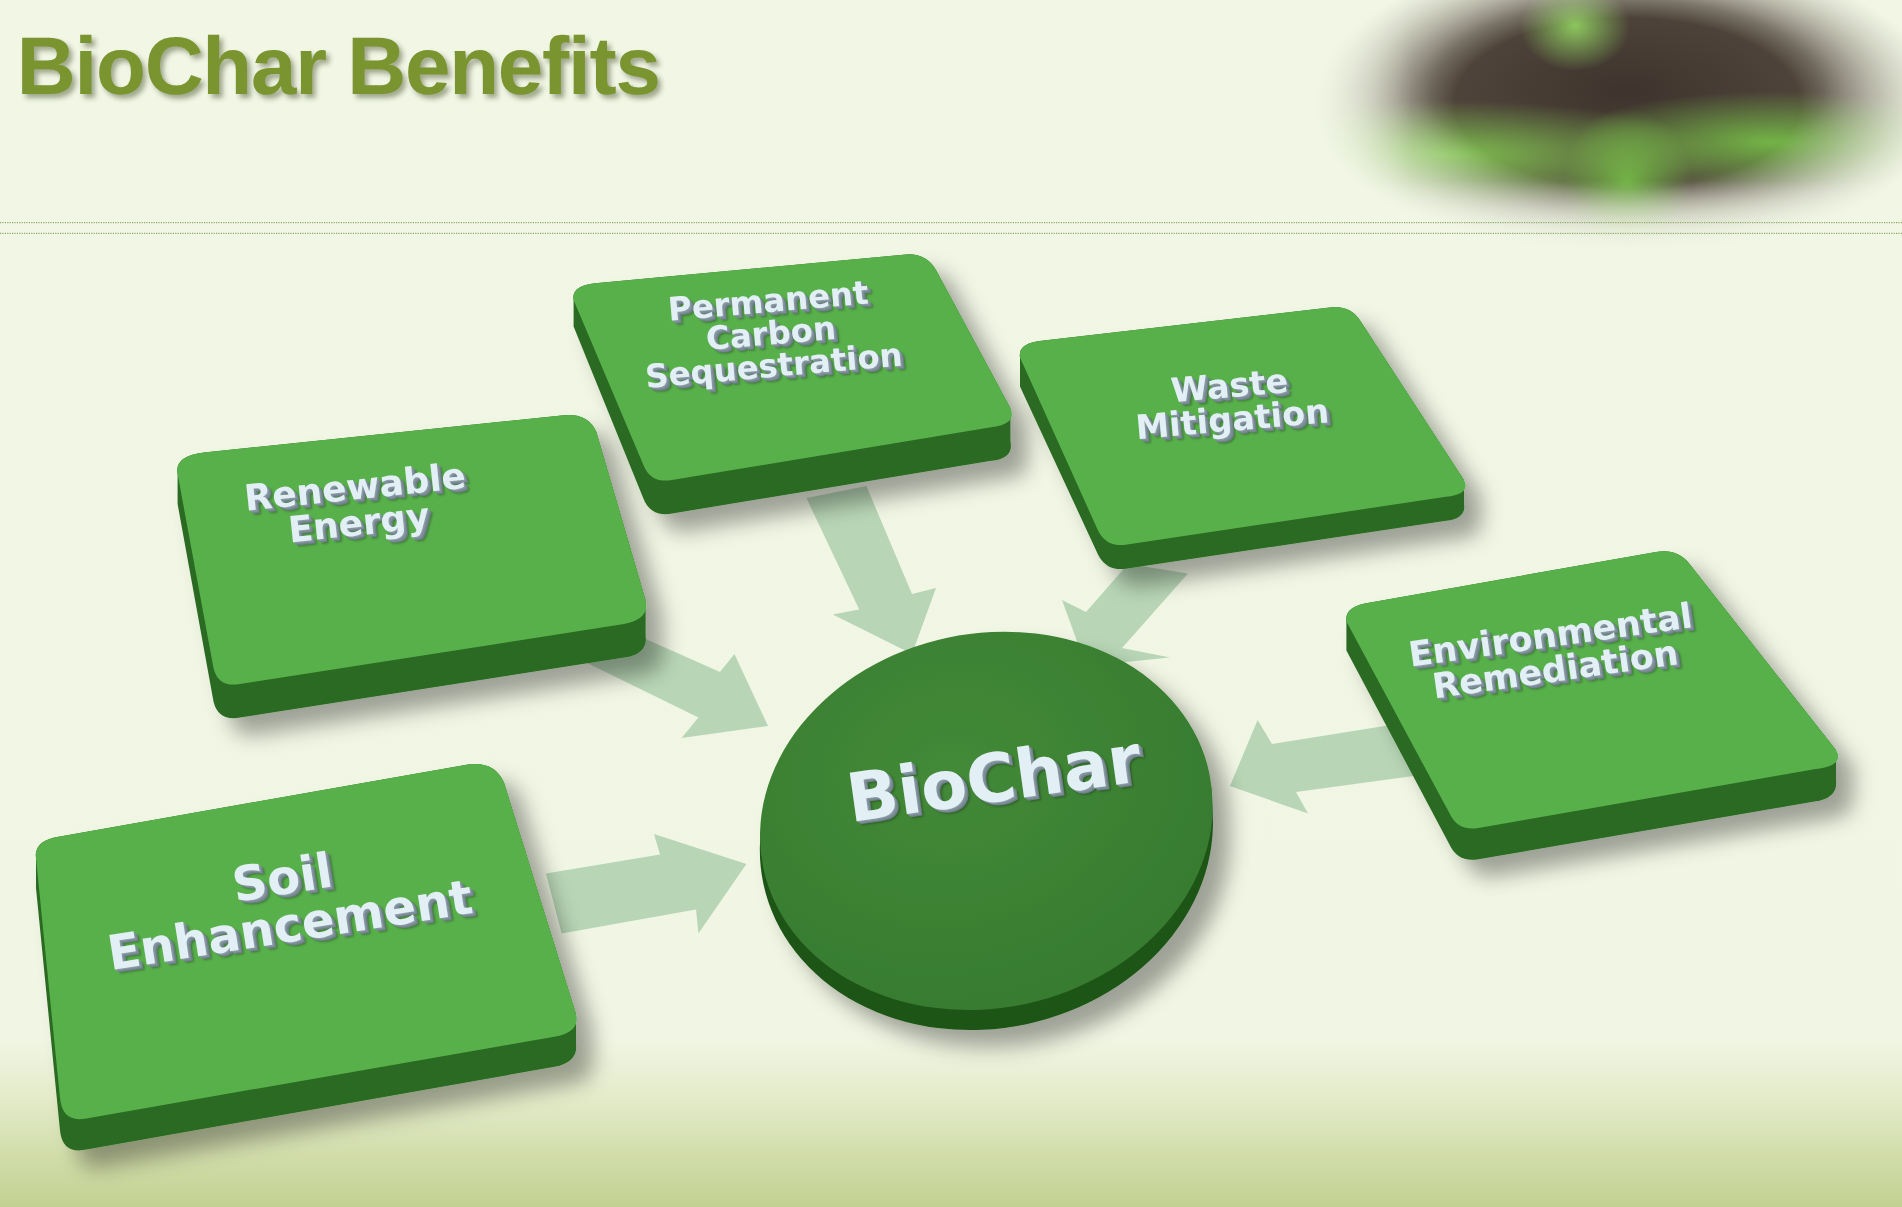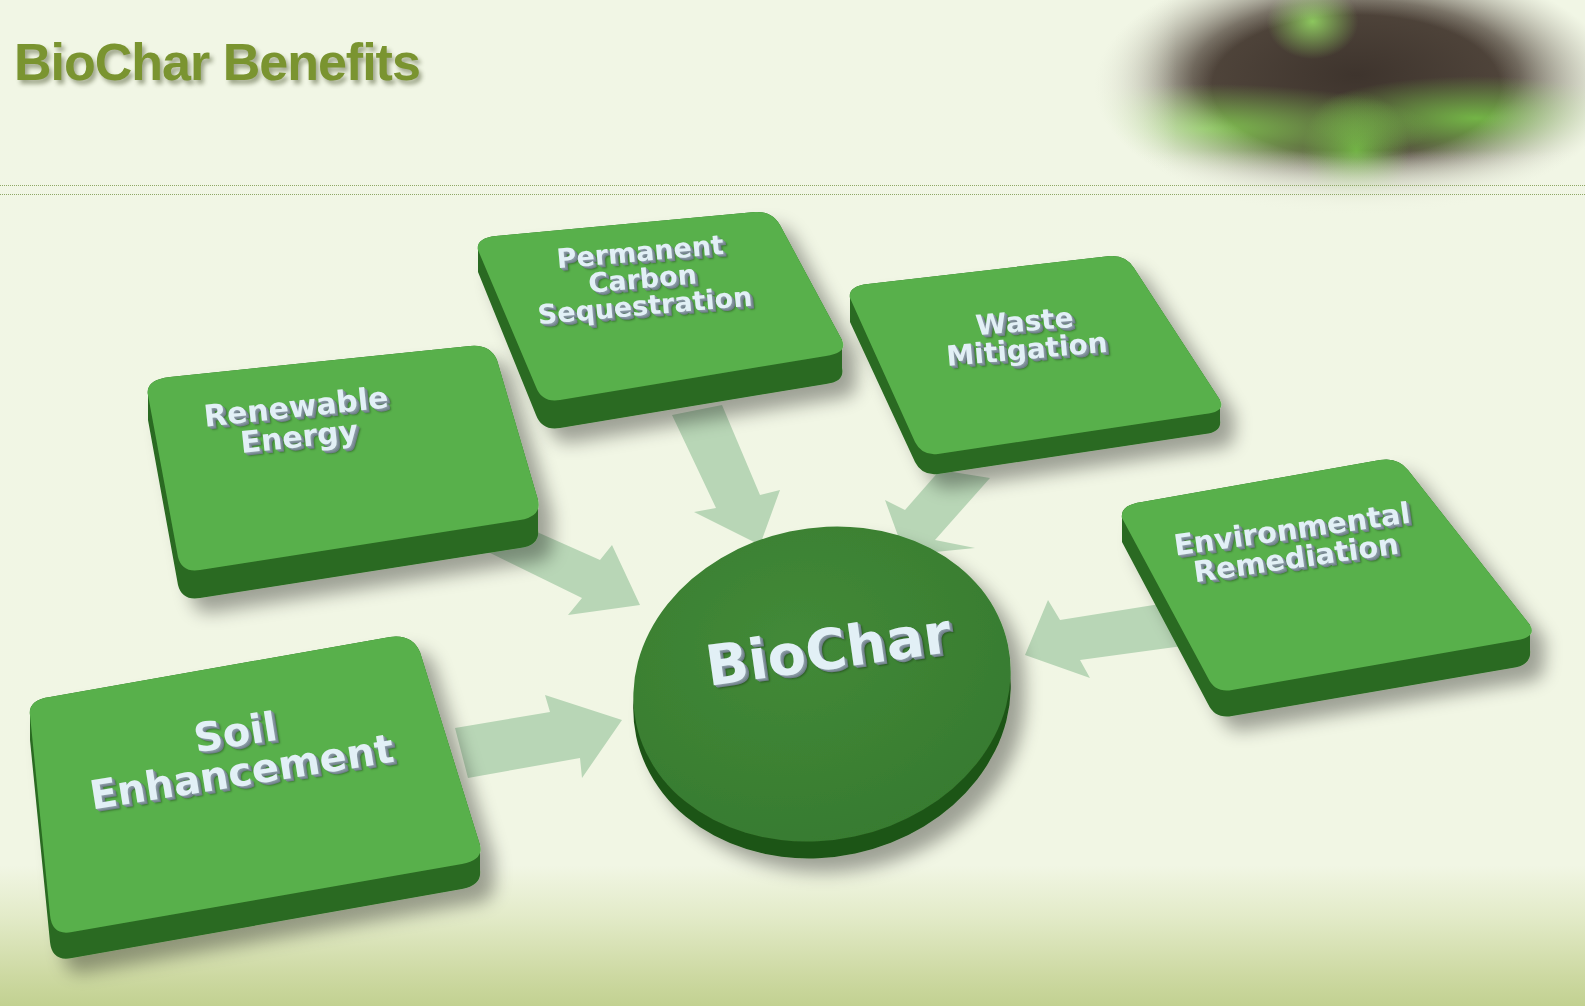--- a/index.html
+++ b/index.html
@@ -2,23 +2,23 @@
 <html><head>
 <meta charset="utf-8">
 <style>
   html, body { margin:0; padding:0; }
   body {
     width:1585px; height:1006px; overflow:hidden; position:relative;
     background: linear-gradient(to bottom, #f1f6e5 0%, #f1f6e4 86%, #e3ebc9 91%, #cdd9a2 97%, #c2d191 100%);
     font-family: "DejaVu Sans", sans-serif;
   }
   .title {
-    position:absolute; left:14px; top:32px; margin:0;
+    position:absolute; left:14px; top:16px; margin:0;
     font-family:"Liberation Sans", sans-serif; font-weight:bold;
-    font-size:52px; letter-spacing:-1px; color:#7a9430;
+    font-size:68px; letter-spacing:-1px; color:#7a9430;
     text-shadow: 3px 4px 4px rgba(60,70,30,0.45);
   }
   .photo {
     position:absolute; left:1040px; top:0; width:545px; height:215px;
     background:
       radial-gradient(ellipse 48% 60% at 58% 40%, rgba(60,50,40,0.0) 55%, rgba(241,246,229,1) 100%),
       radial-gradient(ellipse 60% 30% at 30% 60%, #7fbf4f 0%, rgba(127,191,79,0) 70%),
       radial-gradient(ellipse 45% 28% at 80% 55%, #73b446 0%, rgba(115,180,70,0) 70%),
       radial-gradient(ellipse 14% 40% at 58% 70%, #6fb043 0%, rgba(111,176,67,0) 70%),
       radial-gradient(ellipse 12% 25% at 50% 10%, #8cc65e 0%, rgba(140,198,94,0) 70%),

